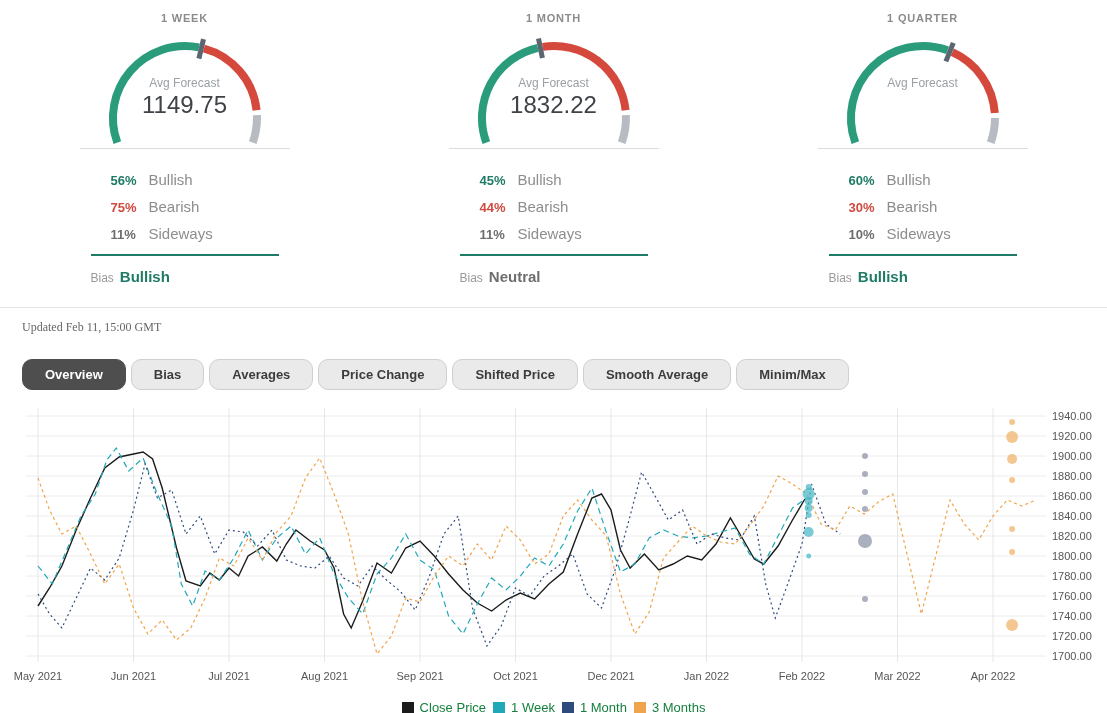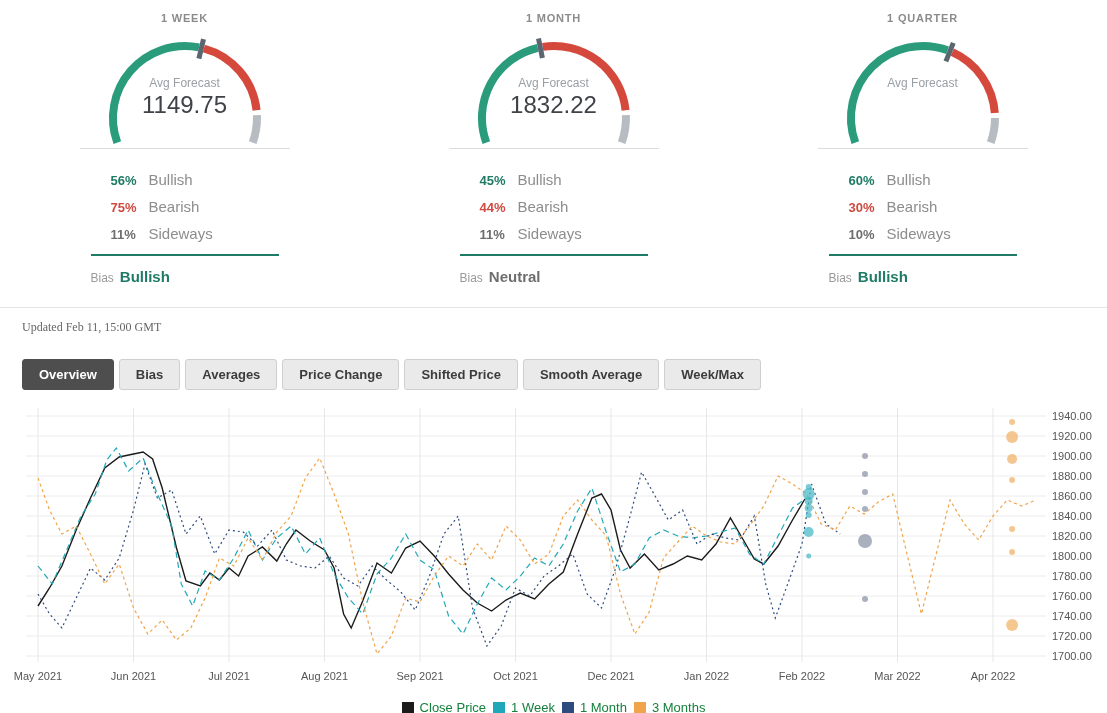--- a/index.html
+++ b/index.html
@@ -13,22 +13,22 @@
   .pct-block{width:188px;margin-top:12px;padding:0 0 12px 0;border-bottom:2px solid #1e7b66;}
   .pct-row{display:flex;align-items:baseline;padding-left:20px;margin-top:10px;}
   .pct{font-weight:bold;font-size:13px;min-width:38px;}
   .green{color:#1e7b66;} .red{color:#cf4a40;} .gray{color:#6e6e6e;}
   .pct-label{font-size:15px;color:#8d8d8d;}
   .bias-row{width:188px;margin-top:12px;font-size:12px;color:#9a9a9a;}
   .bias-value{font-size:15px;font-weight:bold;margin-left:6px;}
   hr.sep{border:none;border-top:1px solid #e4e4e4;margin:22px 0 0 0;}
   .updated{padding:12px 0 24px 22px;font-size:12px;color:#666;font-family:Liberation Serif, serif;}
   .tabs{display:flex;gap:5px;margin-left:22px;}
-  .tab{font-family:inherit;font-size:13px;font-weight:bold;padding:7px 16px;background:#eaeaea;
-       border:1px solid #cfcfcf;border-radius:3px;color:#3c3c3c;cursor:pointer;}
+  .tab{font-family:inherit;font-size:13px;font-weight:bold;padding:7px 22px;background:#eaeaea;
+       border:1px solid #cfcfcf;border-radius:10px;color:#3c3c3c;cursor:pointer;}
   .tab.active{background:#4e4e4e;border-color:#4e4e4e;color:#fff;}
   .chart-wrap{margin-top:14px;}
   svg text{font-family:"Liberation Sans",sans-serif;}
   .legend{display:flex;justify-content:center;gap:7px;font-size:13px;color:#15803d;margin-top:2px;}
   .legend-item{display:flex;align-items:center;gap:6px;cursor:pointer;}
   .swatch{width:12px;height:12px;display:inline-block;}
 </style>
 </head>
 <body>
 
@@ -132,21 +132,21 @@
 
 <div class="updated">Updated Feb 11, 15:00 GMT</div>
 
 <nav class="tabs">
     <button class="tab active">Overview</button>
     <button class="tab">Bias</button>
     <button class="tab">Averages</button>
     <button class="tab">Price Change</button>
     <button class="tab">Shifted Price</button>
     <button class="tab">Smooth Average</button>
-    <button class="tab">Week/Max</button>
+    <button class="tab">Minim/Max</button>
   </nav>
 
 <div class="chart-wrap">
   <svg width="1107" height="290" viewBox="0 0 1107 290">
       <line x1="26" y1="252.0" x2="1046" y2="252.0" stroke="#ececec" stroke-width="1"></line>
       <text x="1052" y="256.0" font-size="11" fill="#555">1700.00</text>
       <line x1="26" y1="232.0" x2="1046" y2="232.0" stroke="#ececec" stroke-width="1"></line>
       <text x="1052" y="236.0" font-size="11" fill="#555">1720.00</text>
       <line x1="26" y1="212.0" x2="1046" y2="212.0" stroke="#ececec" stroke-width="1"></line>
       <text x="1052" y="216.0" font-size="11" fill="#555">1740.00</text>

